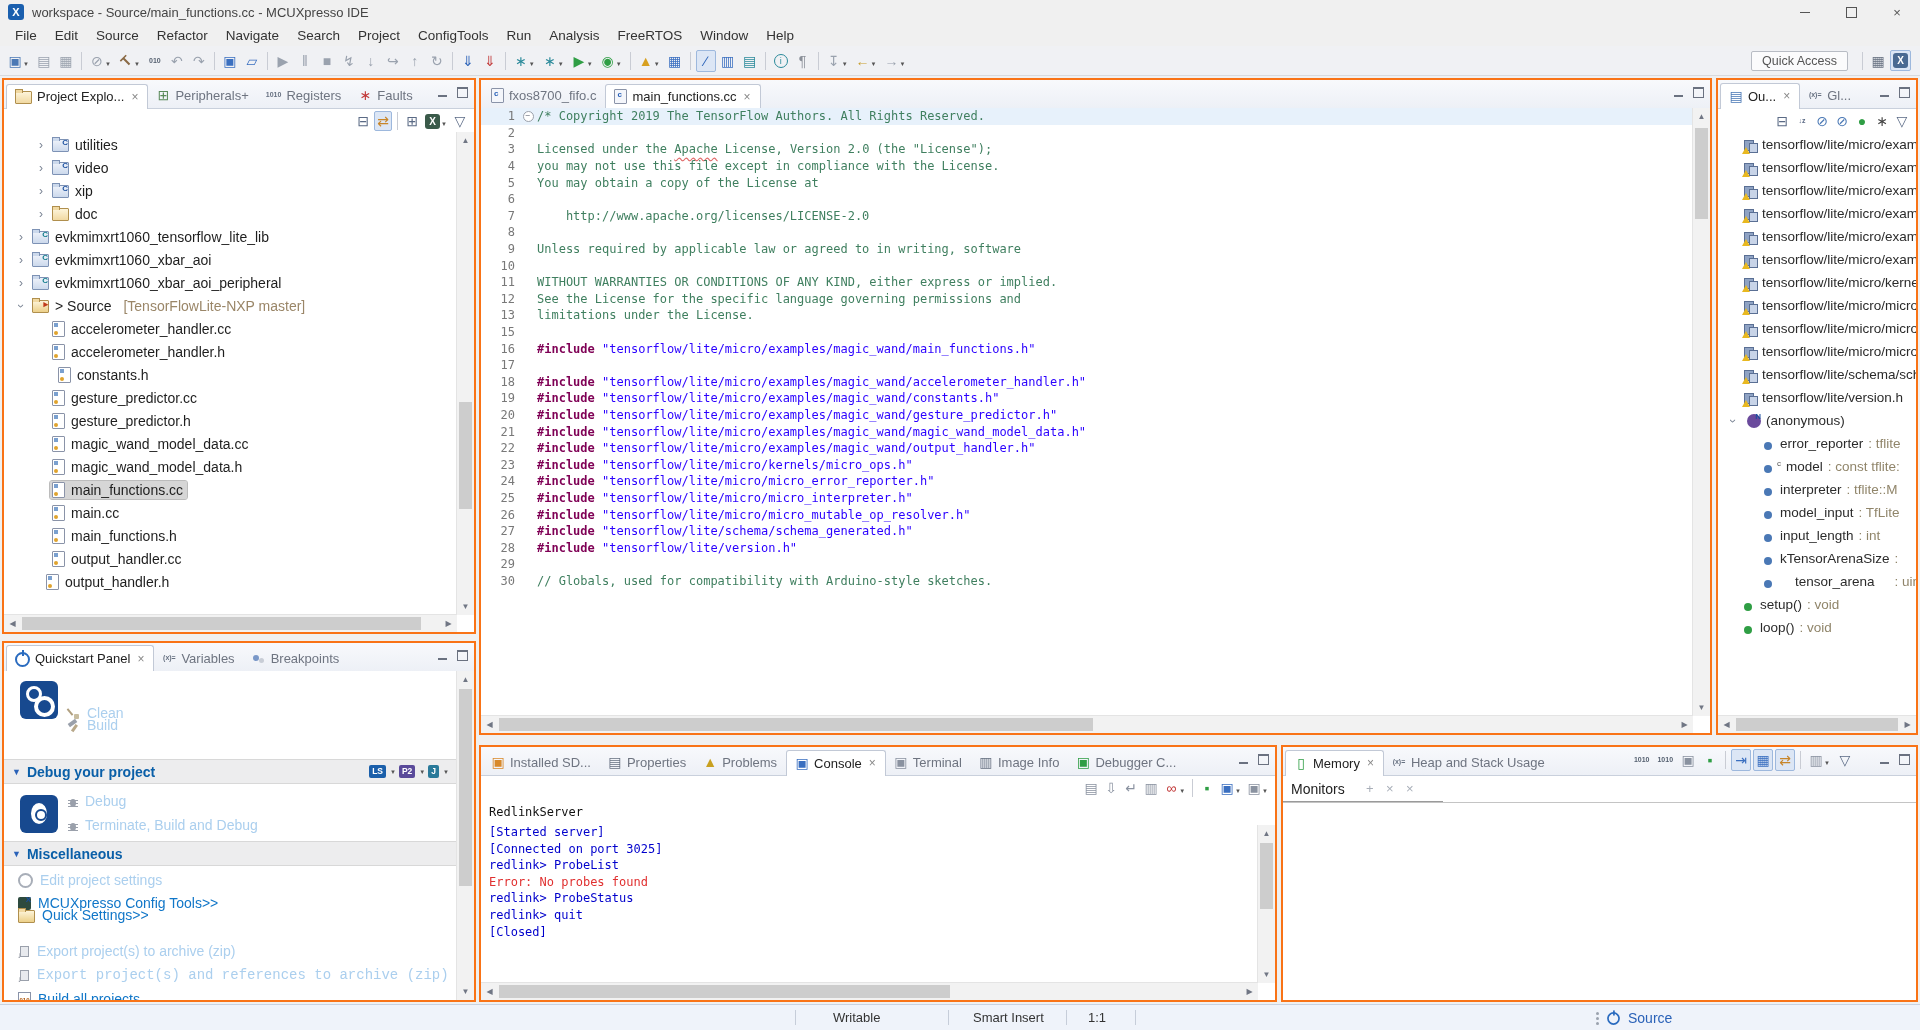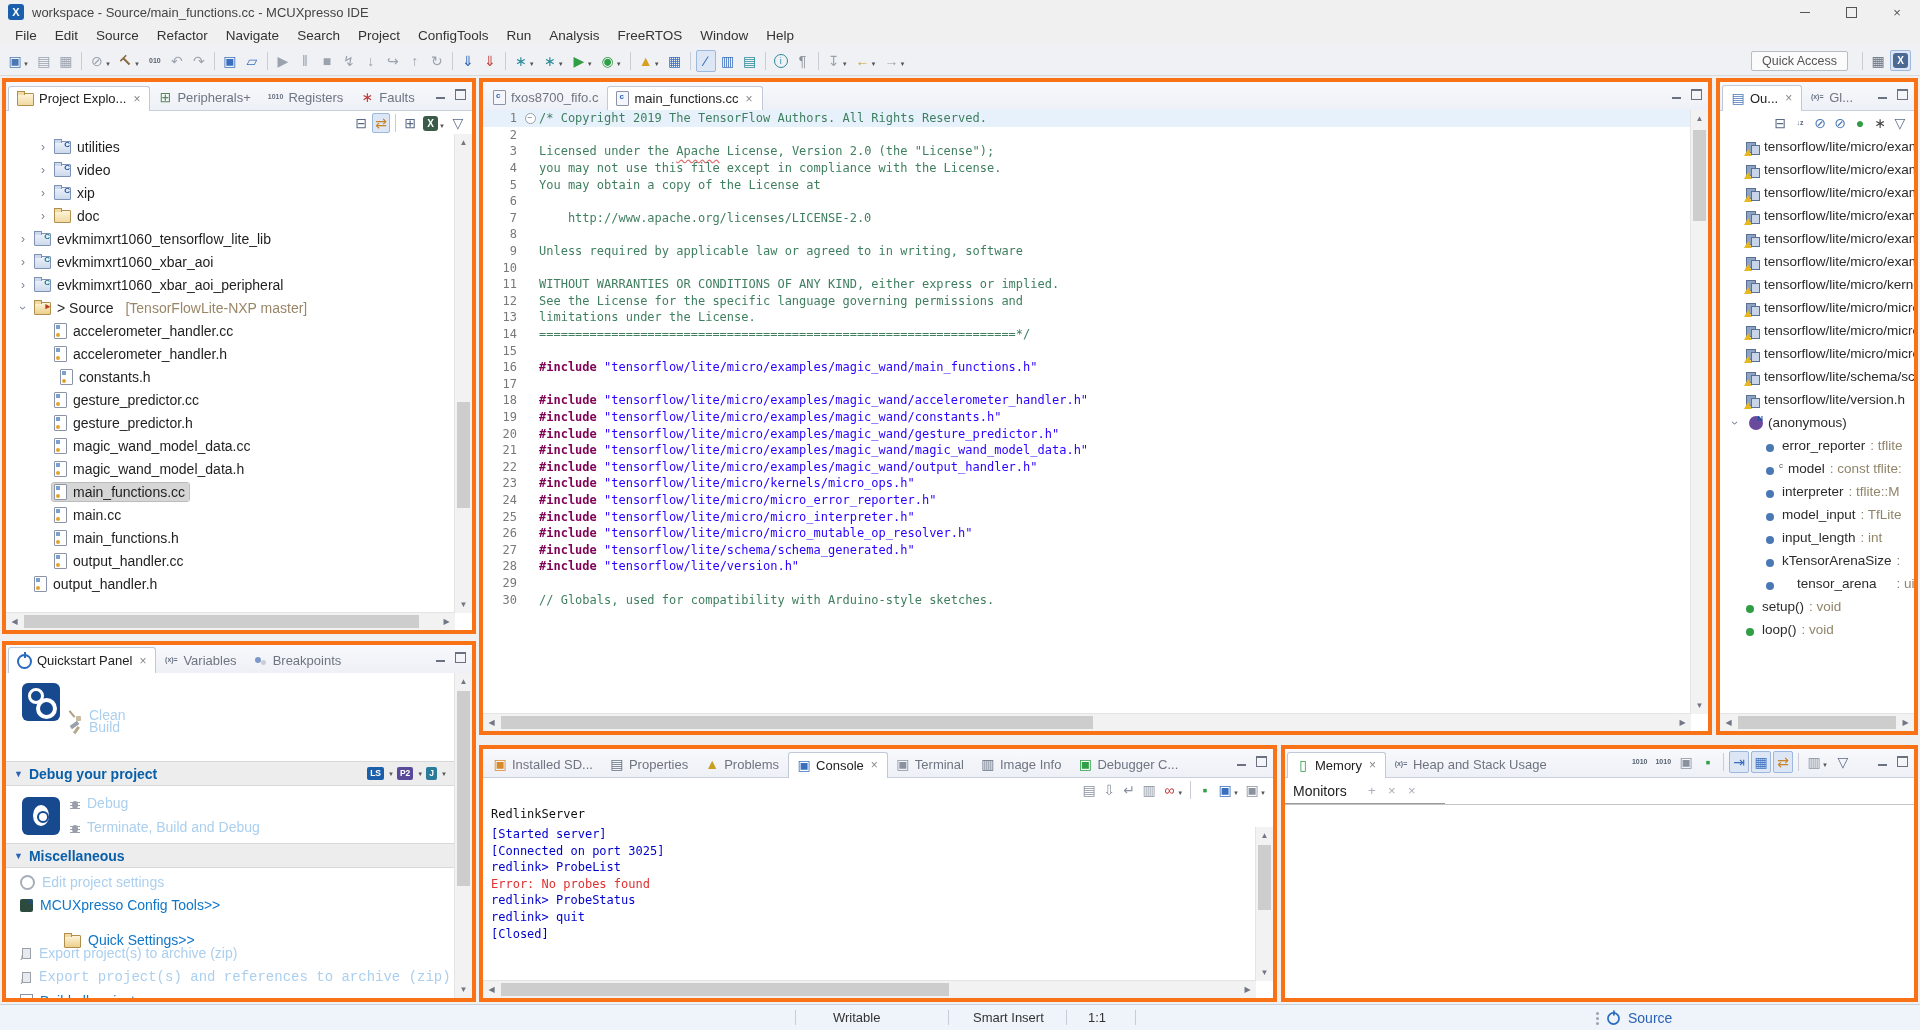--- a/index.html
+++ b/index.html
@@ -24,21 +24,21 @@
   .gi{font-size:14px;line-height:16px;display:inline-block;min-width:14px;text-align:center;}
   .gi.gtxt{font-size:7px;font-weight:bold;letter-spacing:0;line-height:16px;}
   .gi.rot{transform:rotate(-45deg);font-weight:bold;}
   .gi.circ{border:1px solid currentColor;border-radius:50%;width:12px;height:12px;line-height:12px;font-size:9px;min-width:12px;margin:2px 0;}
   .gi.bgi{border-radius:3px;font-size:10px;font-weight:bold;width:15px;height:15px;line-height:15px;min-width:15px;}
   .dd{font-size:6px;color:#555;margin-left:1px;line-height:10px;}
   .tsep{width:1px;height:18px;background:#c9ccd4;margin:0 4px;flex:none;}
   #qa-wrap{margin-left:auto;display:flex;align-items:center;margin-right:8px;}
   #quick-access{border:1px solid #b8bcc4;background:#fbfbfc;color:#555;font-size:12.5px;padding:2px 10px;border-radius:2px;margin-right:10px;}
   
-  .panel{position:absolute;background:#fff;border:4px solid #f97316;box-sizing:border-box;}
+  .panel{position:absolute;background:#fff;border:2px solid #f97316;box-sizing:border-box;}
   .tabstrip{height:28px;background:linear-gradient(#f8f9fc,#edf0f6);border-bottom:1px solid #c9d0dc;display:flex;align-items:flex-end;padding-left:2px;position:relative;}
   .tab{display:flex;align-items:center;gap:5px;padding:4px 9px 5px 8px;font-size:13px;color:#6e7480;white-space:nowrap;}
   .tab.active{background:#fff;border:1px solid #c2c9d6;border-bottom:none;border-radius:3px 3px 0 0;color:#222;position:relative;top:1px;}
   .tclose{color:#888;font-size:12px;margin-left:2px;}
   .minmax{position:absolute;right:6px;top:7px;display:flex;gap:10px;align-items:center;}
   .mm-min{width:9px;height:2px;background:#6a7180;margin-top:7px;}
   .mm-max{width:9px;height:8px;border:1px solid #6a7180;border-top-width:2px;}
   .viewtb{height:24px;display:flex;align-items:center;justify-content:flex-end;padding-right:4px;background:#fff;}
   .viewtb .tbtn{padding:1px;}
   
@@ -495,21 +495,21 @@
             <span class="ik k-cfile"></span>
             <span>main_functions.h</span>
           </span>
         </div>
         <div class="trow" style="padding-left: 46px;">
           <span class="tsel">
             <span class="ik k-cfile"></span>
             <span>output_handler.cc</span>
           </span>
         </div>
-        <div class="trow" style="padding-left: 26px;">
+        <div class="trow" style="padding-left: 40px;">
           <span class="tsel">
             <span class="ik k-cfile"></span>
             <span>output_handler.h</span>
           </span>
         </div>
       </div>
     <div class="sbv" style="right:0;top:52px;bottom:17px;">
       <span class="sb-ar" style="top:0;">▲</span>
       <span class="sb-th" style="left:2px;right:2px;top:56%;height:22%;"></span>
       <span class="sb-ar" style="bottom:0;">▼</span>
@@ -579,21 +579,21 @@
         <div class="qs-row" style="top: 200px;">
           <span class="ik k-gear"></span>
           <span class="qs-dis">Edit project settings</span>
         </div>
         <div class="qs-row" style="top: 224px;">
           <span class="ik k-xpresso">
             <span class="ol">X</span>
           </span>
           <span class="qs-link">MCUXpresso Config Tools&gt;&gt;</span>
         </div>
-        <div class="qs-row" style="top: 259px; margin-left: 44px;">
+        <div class="qs-row" style="top: 236px;">
           <span class="ik k-srcfolder"></span>
           <span class="qs-link">Quick Settings&gt;&gt;</span>
         </div>
         <div class="qs-row" style="top: 272px;">
           <span class="ik k-export"></span>
           <span class="qs-dis">Export project(s) to archive (zip)</span>
         </div>
         <div class="qs-row" style="top: 296px; font-family: Liberation Mono, monospace;">
           <span class="ik k-export"></span>
           <span class="qs-dis">Export project(s) and references to archive (zip)</span>
@@ -639,21 +639,20 @@
         <div class="cline"><span class="lnum">4</span><span class="lfold"></span><span class="ltext"><span class="c">you may not use this file except in compliance with the License.</span></span></div>
         <div class="cline"><span class="lnum">5</span><span class="lfold"></span><span class="ltext"><span class="c">You may obtain a copy of the License at</span></span></div>
         <div class="cline"><span class="lnum">6</span><span class="lfold"></span><span class="ltext"></span></div>
         <div class="cline"><span class="lnum">7</span><span class="lfold"></span><span class="ltext"><span class="c">    http://www.apache.org/licenses/LICENSE-2.0</span></span></div>
         <div class="cline"><span class="lnum">8</span><span class="lfold"></span><span class="ltext"></span></div>
         <div class="cline"><span class="lnum">9</span><span class="lfold"></span><span class="ltext"><span class="c">Unless required by applicable law or agreed to in writing, software</span></span></div>
         <div class="cline"><span class="lnum">10</span><span class="lfold"></span></div>
         <div class="cline"><span class="lnum">11</span><span class="lfold"></span><span class="ltext"><span class="c">WITHOUT WARRANTIES OR CONDITIONS OF ANY KIND, either express or implied.</span></span></div>
         <div class="cline"><span class="lnum">12</span><span class="lfold"></span><span class="ltext"><span class="c">See the License for the specific language governing permissions and</span></span></div>
         <div class="cline"><span class="lnum">13</span><span class="lfold"></span><span class="ltext"><span class="c">limitations under the License.</span></span></div>
-        <div class="cline"><span class="lnum">14</span><span class="lfold"></span><span class="ltext"><span class="c">==================================================================*/</span></span></div>
         <div class="cline"><span class="lnum">15</span><span class="lfold"></span><span class="ltext"></span></div>
         <div class="cline"><span class="lnum">16</span><span class="lfold"></span><span class="ltext"><span class="k">#include</span><span class="p"> </span><span class="s">"tensorflow/lite/micro/examples/magic_wand/main_functions.h"</span></span></div>
         <div class="cline"><span class="lnum">17</span><span class="lfold"></span><span class="ltext"></span></div>
         <div class="cline"><span class="lnum">18</span><span class="lfold"></span><span class="ltext"><span class="k">#include</span><span class="p"> </span><span class="s">"tensorflow/lite/micro/examples/magic_wand/accelerometer_handler.h"</span></span></div>
         <div class="cline"><span class="lnum">19</span><span class="lfold"></span><span class="ltext"><span class="k">#include</span><span class="p"> </span><span class="s">"tensorflow/lite/micro/examples/magic_wand/constants.h"</span></span></div>
         <div class="cline"><span class="lnum">20</span><span class="lfold"></span><span class="ltext"><span class="k">#include</span><span class="p"> </span><span class="s">"tensorflow/lite/micro/examples/magic_wand/gesture_predictor.h"</span></span></div>
         <div class="cline"><span class="lnum">21</span><span class="lfold"></span><span class="ltext"><span class="k">#include</span><span class="p"> </span><span class="s">"tensorflow/lite/micro/examples/magic_wand/magic_wand_model_data.h"</span></span></div>
         <div class="cline"><span class="lnum">22</span><span class="lfold"></span><span class="ltext"><span class="k">#include</span><span class="p"> </span><span class="s">"tensorflow/lite/micro/examples/magic_wand/output_handler.h"</span></span></div>
         <div class="cline"><span class="lnum">23</span><span class="lfold"></span><span class="ltext"><span class="k">#include</span><span class="p"> </span><span class="s">"tensorflow/lite/micro/kernels/micro_ops.h"</span></span></div>
         <div class="cline"><span class="lnum">24</span><span class="lfold"></span><span class="ltext"><span class="k">#include</span><span class="p"> </span><span class="s">"tensorflow/lite/micro/micro_error_reporter.h"</span></span></div>

